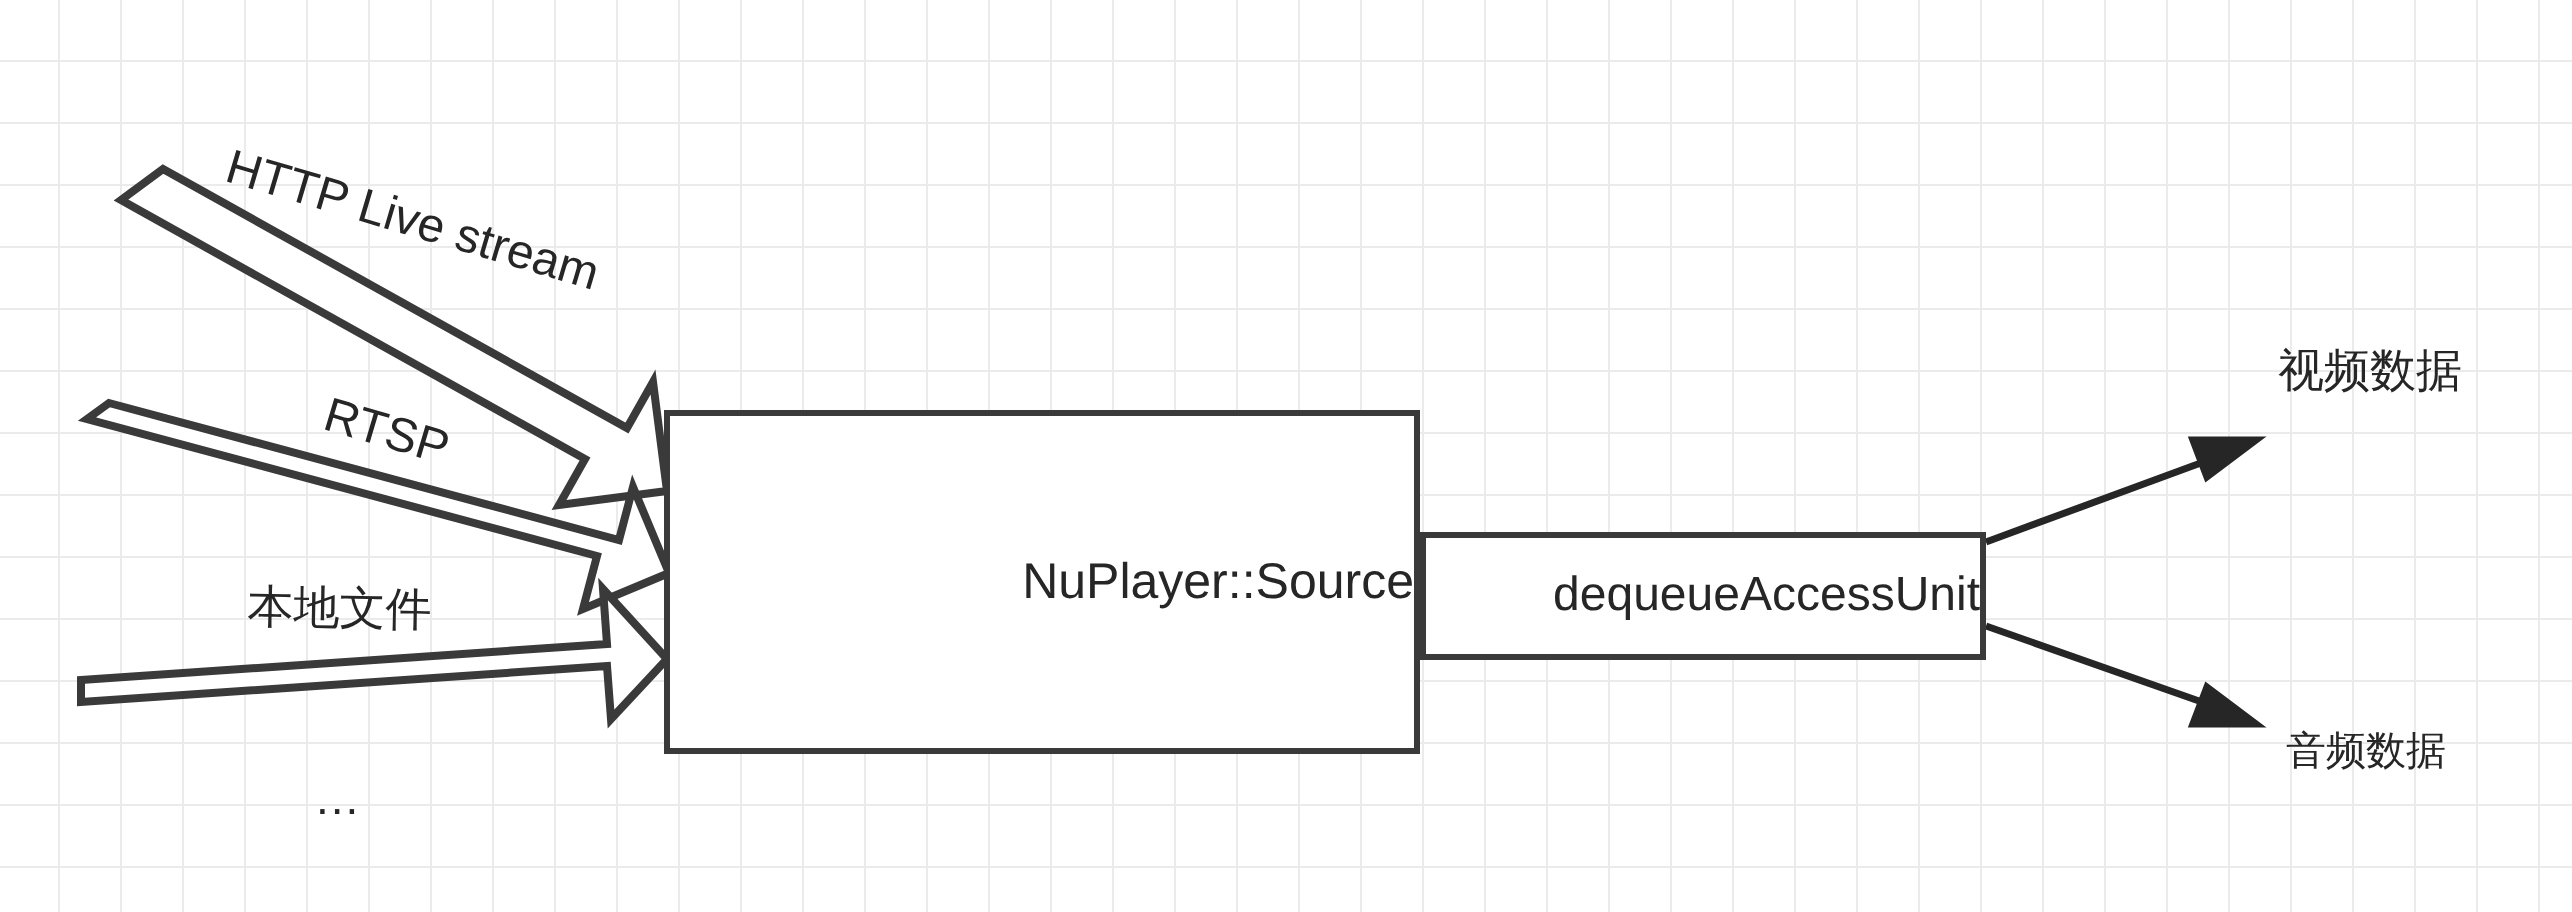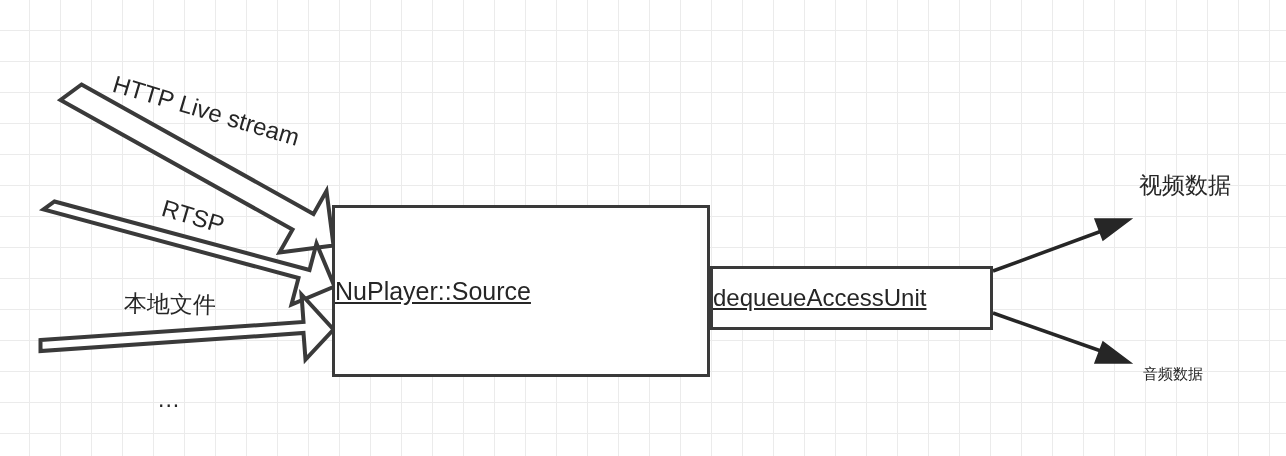--- a/index.html
+++ b/index.html
@@ -30,23 +30,22 @@
     width: 1286px;
     height: 456px;
   }
   .node-box {
     position: absolute;
     box-sizing: border-box;
     background: #ffffff;
     border: 3px solid #3a3a3a;
     display: flex;
     align-items: center;
-    justify-content: flex-start;
+    justify-content: flex-end;
     color: #262626;
-    text-decoration: underline;
   }
   #source-node {
     left: 332px;
     top: 205px;
     width: 378px;
     height: 172px;
     font-size: 25px;
   }
   #dequeue-node {
     left: 710px;
@@ -89,21 +88,21 @@
     letter-spacing: 1px;
   }
   #label-video {
     left: 1139px;
     top: 174px;
     font-size: 23px;
   }
   #label-audio {
     left: 1143px;
     top: 366px;
-    font-size: 15px;
+    font-size: 20px;
   }
 </style>
 </head>
 <body>
 
 <div id="canvas">
 
   <svg id="diagram-svg" viewBox="0 0 1286 456" xmlns="http://www.w3.org/2000/svg">
 
     <g>

